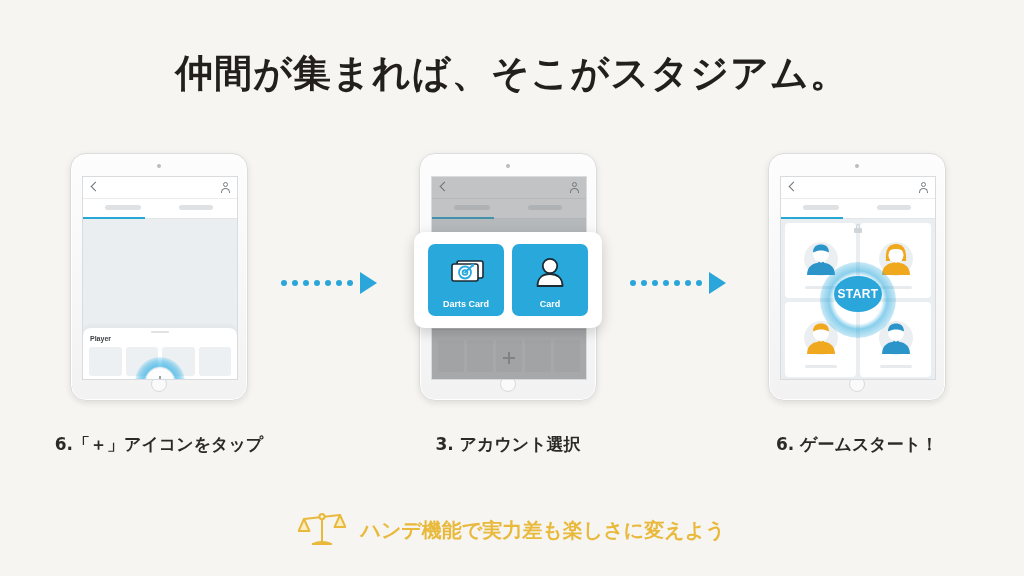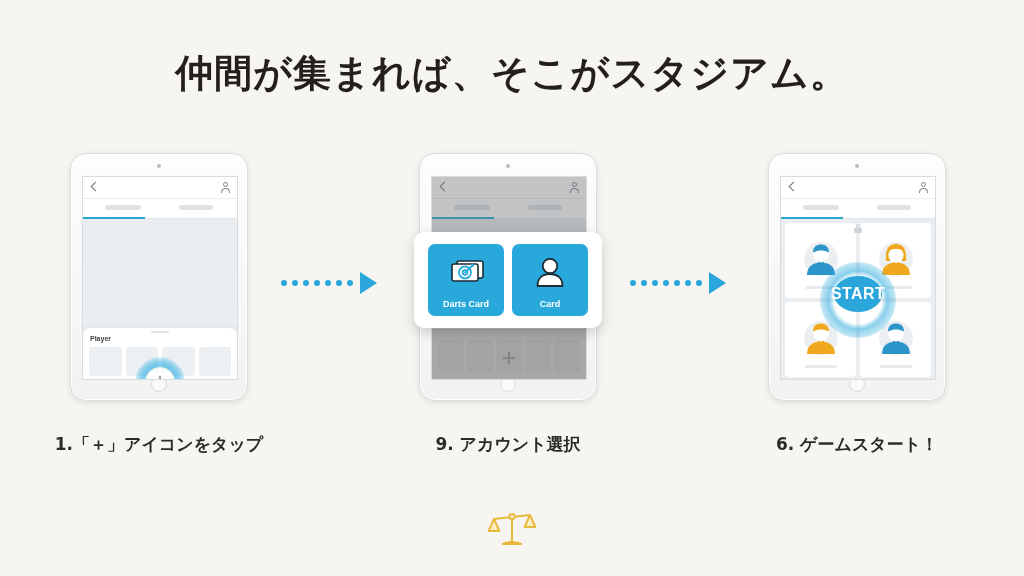--- a/index.html
+++ b/index.html
@@ -199,21 +199,21 @@
       rgba(41,168,220,.55) 54%,
       rgba(41,168,220,.30) 68%,
       rgba(41,168,220,0) 82%);
     z-index: 4;
   }
   .start-btn {
     position: absolute; left: 50%; top: 50%; margin: -24px 0 0 -24px;
     width: 48px; height: 36px; border-radius: 50%;
     background: #2aa6da;
     display: flex; align-items: center; justify-content: center;
-    font-size: 16px; font-weight: 700; color: #ffffff; letter-spacing: .4px;
+    font-size: 12px; font-weight: 700; color: #ffffff; letter-spacing: .4px;
     z-index: 5;
   }
 
   
   .arrow { position: absolute; top: 272px; display: flex; align-items: center; gap: 5px; }
   .arrow.a1 { left: 281px; }
   .arrow.a2 { left: 630px; }
   .arrow .dot { width: 6px; height: 6px; border-radius: 50%; background: #2aa6da; }
   .arrow .tri {
     width: 0; height: 0; margin-left: 2px;
@@ -451,36 +451,37 @@
     <span class="dot"></span>
       <span class="dot"></span>
       <span class="dot"></span>
     <span class="dot"></span>
       <span class="dot"></span>
       <span class="dot"></span>
     <span class="dot"></span>
       <span class="tri"></span>
   </div>
 
-  <div class="caption c1">1.「＋」アイコンをタップ</div>
+  <div class="caption c1">6.「＋」アイコンをタップ</div>
   <div class="caption c2">
-    <div>9. アカウント選択</div>
+    <div>3. アカウント選択</div>
   </div>
   <div class="caption c3">6. ゲームスタート！</div>
 
   <div class="footer">
     <span>
       <svg width="48" height="40" viewBox="0 0 48 40">
         <g fill="none" stroke="#e9b93c" stroke-width="2" stroke-linecap="round" stroke-linejoin="round">
           <path d="M6 11 L42 7"></path>
           <path d="M24 9 L24 34"></path>
           <path d="M15 36 L33 36"></path>
           <path d="M24 34 C20 34 17 35 15 36"></path>
           <path d="M24 34 C28 34 31 35 33 36"></path>
           <circle cx="24" cy="8.6" r="2.6" fill="#f8f2e0"></circle>
           <path d="M6 11 L0.6 23 L11.4 23 Z" fill="#fbeec4"></path>
           <path d="M42 7 L36.6 19 L47.4 19 Z" fill="#fbeec4"></path>
         </g>
       </svg>
     </span>
+    <span class="footer-text">ハンデ機能で実力差も楽しさに変えよう</span>
   </div>
 
 </div>
 
 </body></html>

